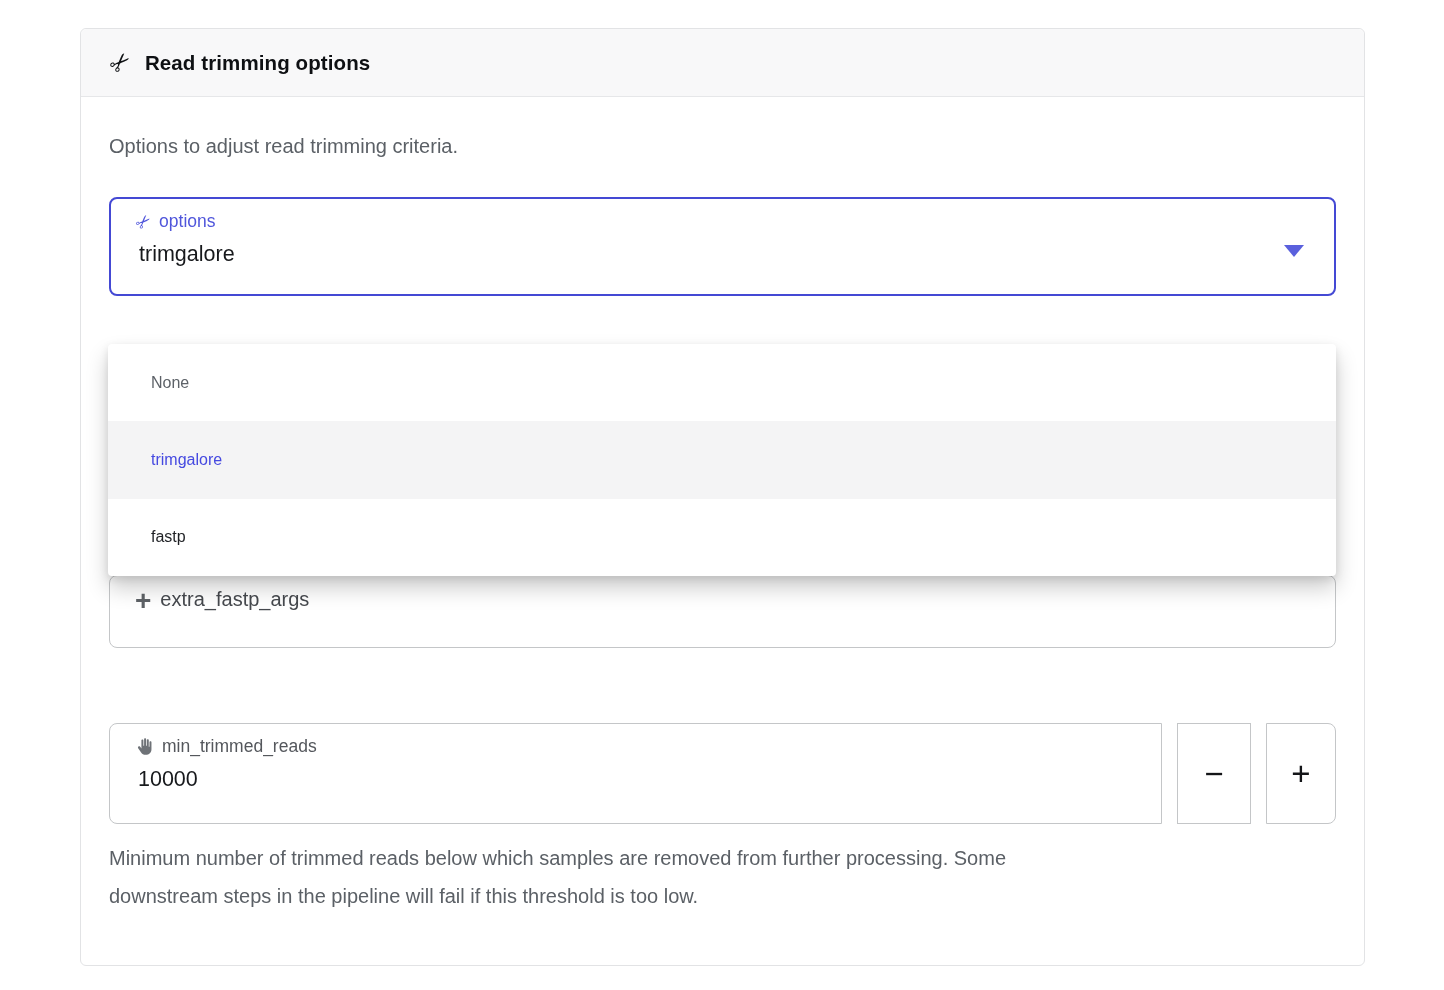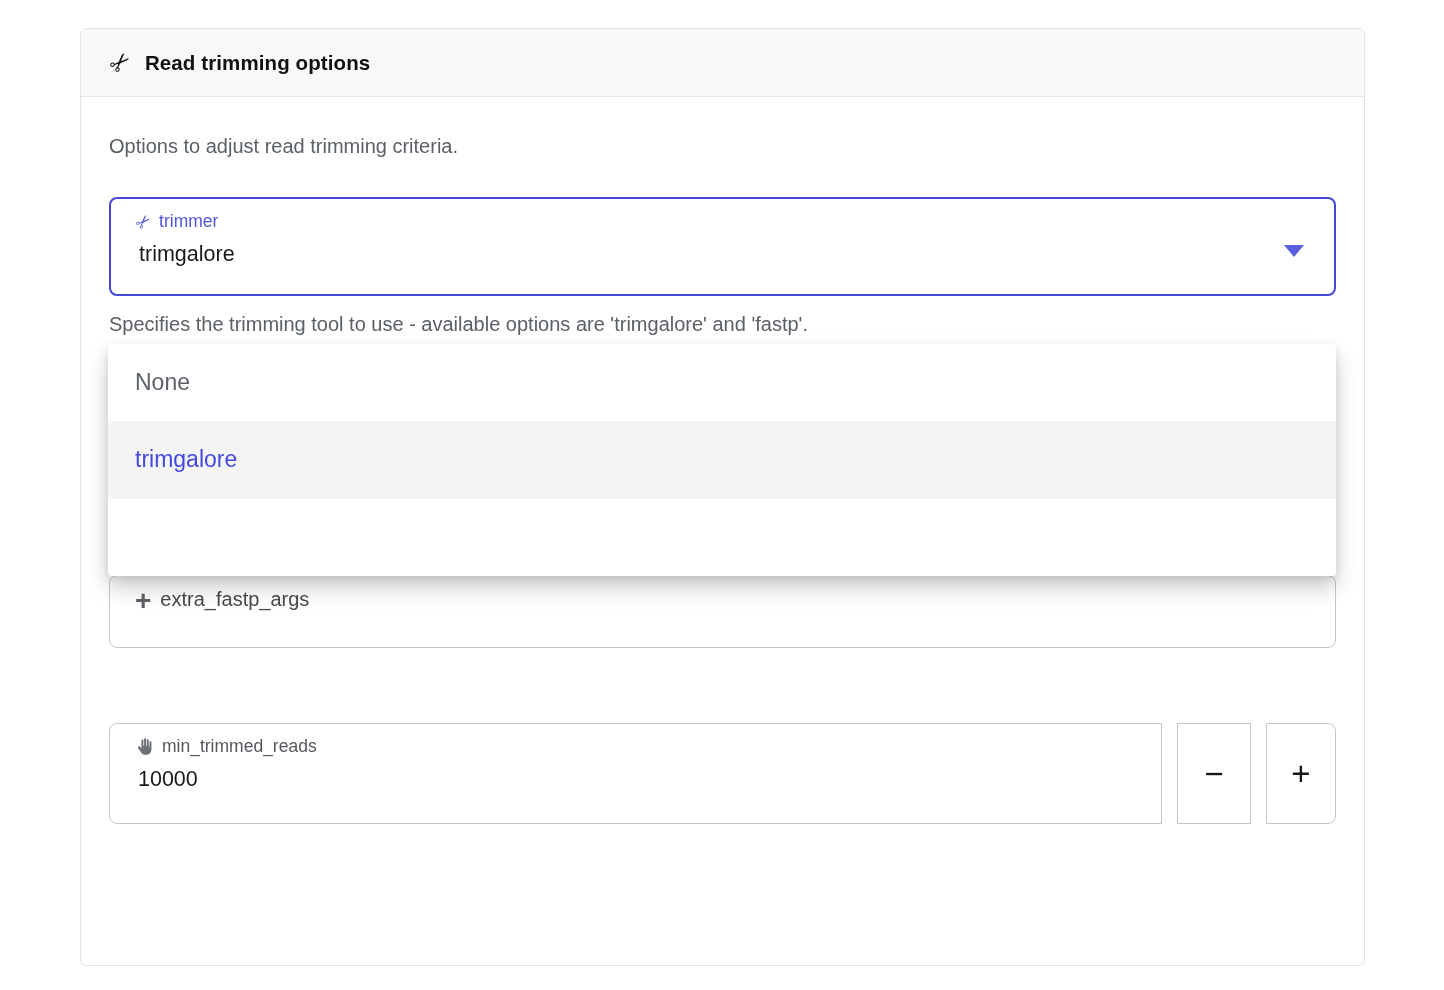--- a/index.html
+++ b/index.html
@@ -91,48 +91,47 @@
   }
   .stepper.plus{border-radius:0 8px 8px 0;width:72px;}
   
   .dropdown{
     position:absolute;left:27px;top:315px;width:1228px;height:232px;
     background:#ffffff;border-radius:4px;z-index:10;
     box-shadow:0 12px 22px rgba(0,0,0,.20), 0 3px 8px rgba(0,0,0,.10);
     display:grid;grid-template-rows:1fr 1fr 1fr;overflow:hidden;
   }
   .option{
-    display:flex;align-items:center;padding-left:27px;
-    font-size:23px;color:#1e2024;cursor:pointer;
+    display:flex;align-items:center;padding-left:43px;
+    font-size:16px;color:#1e2024;cursor:pointer;
   }
   .option-muted{color:#5d6268;}
   .option-selected{background:#f4f4f5;color:#4549e0;}
 </style>
 </head>
 <body>
 
 <div class="card">
 
   <header class="card-header">
     <span class="scissors header-scissors">✂</span>
     <h1 class="card-title">Read trimming options</h1>
   </header>
 
   <p class="intro">Options to adjust read trimming criteria.</p>
 
   <div class="select-control">
     <div class="control-label accent-label">
       <span class="scissors label-scissors">✂</span>
-      <span>trimmer</span>
+      <span>options</span>
     </div>
     <div class="control-value">trimgalore</div>
     <span class="caret"></span>
   </div>
 
-  <p class="field-desc desc-trimmer">Specifies the trimming tool to use - available options are 'trimgalore' and 'fastp'.</p>
 
   <div class="add-field">
     <div class="control-label add-label">
       <span class="plus-glyph">+</span>
       <span>extra_fastp_args</span>
     </div>
   </div>
 
 
   <div class="number-group">
@@ -148,19 +147,21 @@
       <div class="control-value">10000</div>
     </div>
     <button class="stepper minus">
       <span>−</span>
     </button>
     <button class="stepper plus">
       <span>+</span>
     </button>
   </div>
 
+  <p class="field-desc desc-min"> Minimum number of trimmed reads below which samples are removed from further processing. Some downstream steps in the pipeline will fail if this threshold is too low.</p>
 
   <div class="dropdown">
     <div class="option option-muted">None</div>
     <div class="option option-selected">trimgalore</div>
+    <div class="option">fastp</div>
   </div>
 
 </div>
 
 </body></html>

